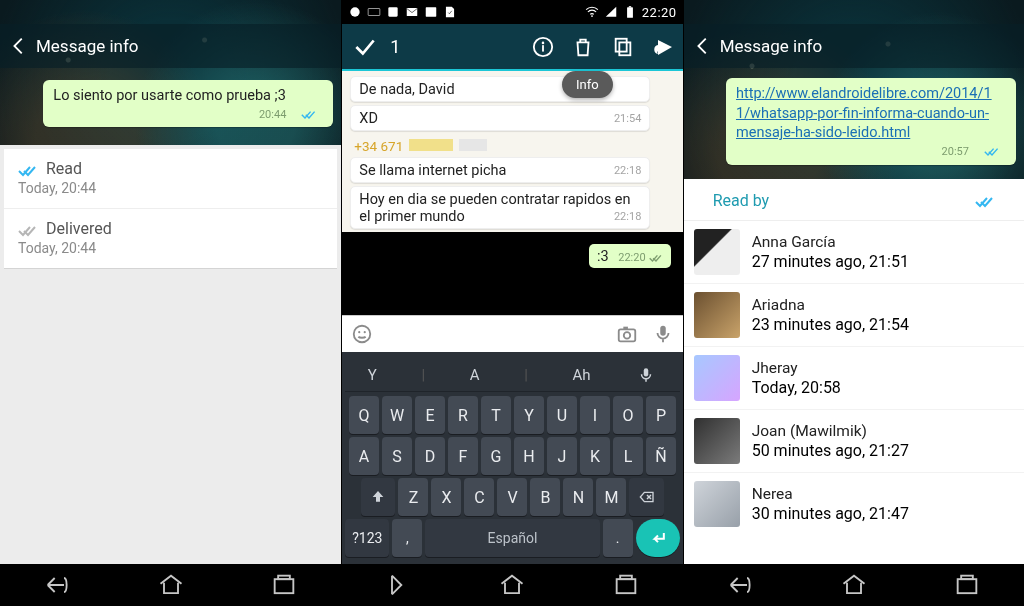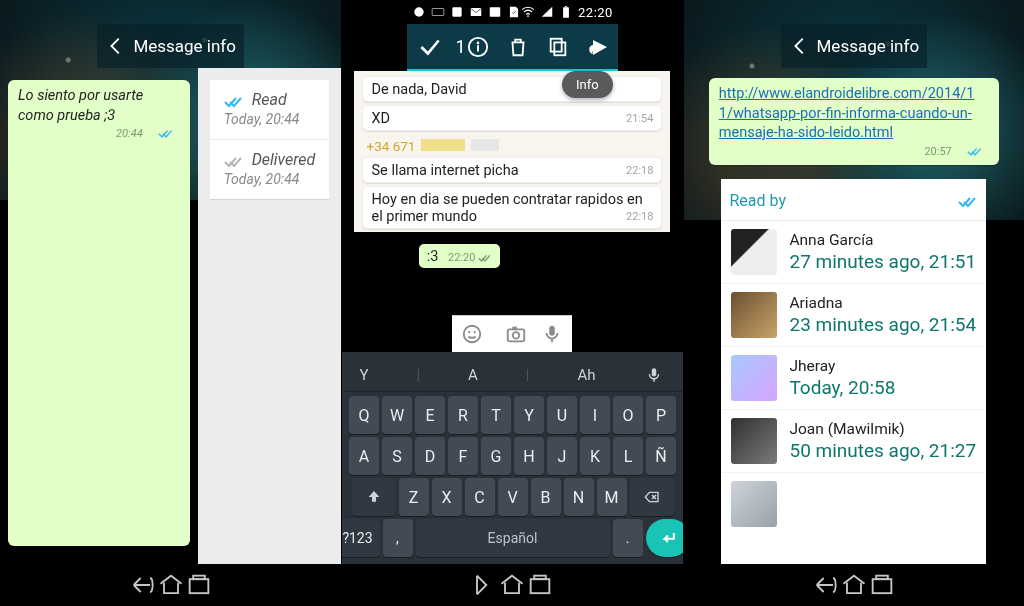--- a/index.html
+++ b/index.html
@@ -1,18 +1,18 @@
 <!DOCTYPE html>
 <html><head>
 <meta charset="utf-8">
 <style>
   * { box-sizing: border-box; margin: 0; padding: 0; }
   html,body { width:1024px; height:606px; font-family: Roboto, Arial, sans-serif; background:#000; }
   body { display:flex; }
-  .phone { flex: 0 0 341.333px; height:606px; position:relative; display:flex; flex-direction:column; overflow:hidden;align-items:center; }
+  .phone { flex: 0 0 341.333px; height:606px; position:relative; display:flex; flex-direction:column; overflow:hidden; }
   .phone + .phone { border-left:1px solid #000; }
 
   
   .statusbar { height:24px; background:#000; color:#fff; font-size:12px; display:flex; align-items:center; justify-content:space-between; padding:0 6px; }
   .statusbar .left, .statusbar .right { display:flex; align-items:center; gap:5px; }
   .statusbar .glyph { width:14px; height:14px; display:inline-block; }
   .time { font-size:13px; letter-spacing:0.5px; }
 
   
   .actionbar { height:44px; display:flex; align-items:center; color:#fff; padding:0 8px; font-size:17px; }
@@ -33,30 +33,30 @@
       radial-gradient(circle at 20% 30%, rgba(255,255,220,0.35) 0 2px, transparent 3px),
       radial-gradient(circle at 35% 55%, rgba(255,255,220,0.25) 0 1.5px, transparent 2.5px),
       radial-gradient(circle at 60% 20%, rgba(255,255,220,0.3) 0 2px, transparent 3px),
       radial-gradient(circle at 75% 60%, rgba(40,120,120,0.5) 0 40px, transparent 120px),
       radial-gradient(circle at 25% 70%, rgba(120,80,40,0.35) 0 50px, transparent 130px),
       radial-gradient(circle at 50% 40%, rgba(10,60,70,0.6) 0 60px, transparent 180px),
       #0a1a1f;
   }
 
   
-  .chat-area { flex:1; display:flex; position:relative;font-style:italic; }
+  .chat-area { flex:1; display:flex; flex-direction:column; position:relative; }
   .bubble-out-wrap { display:flex; justify-content:flex-end; padding:12px 8px 18px; }
   .bubble-out { background:#e2ffc7; border-radius:6px; padding:6px 16px 5px 10px; max-width:290px; box-shadow:0 1px 1px rgba(0,0,0,.25); position:relative; font-size:14.5px; color:#222; line-height:1.35; }
   .bubble-out a { color:#1a6fb5; text-decoration:underline; word-break:break-all; }
   .bubble-meta { display:inline-flex; align-items:center; gap:15px; font-size:11px; color:#7d9d6f; float:right; margin-left:8px; margin-top:2px; }
   .bubble-meta.block { display:flex; justify-content:flex-end; float:none; margin:2px 0 0; }
   .ticks { width:16px; height:11px; display:inline-block; }
 
   .info-panel { background:#ececec; flex:1; padding-top:0; }
-  .info-card { background:#fff; margin:12px; box-shadow:0 1px 0 rgba(0,0,0,.1); }
+  .info-card { background:#fff; margin:4px; box-shadow:0 1px 0 rgba(0,0,0,.1); }
   .info-row { padding:10px 14px 12px; }
   .info-row + .info-row { border-top:1px solid #eee; }
   .ir-head { display:flex; align-items:center; gap:8px; color:#555; font-size:16px; margin-bottom:2px;}
   .ir-sub { color:#8a8a8a; font-size:14px; }
 
   
   .s2-chat { flex:0 0 auto; background:#fff; }
   .s2-bubble-in { background:#fff; margin:3px 6px; padding:4px 8px 3px; border-radius:5px; box-shadow:0 1px 1px rgba(0,0,0,.1); border:1px solid #eee; font-size:14.5px; color:#222; position:relative; max-width:300px;}
   .s2-bubble-in .bm { font-size:11px; color:#a4a4a4; float:right; margin-left:8px; margin-top:2px;}
   .s2-sender { color:#d7a52a; font-weight:400; font-size:13.5px; margin:2px 0 0 2px; }
@@ -78,28 +78,28 @@
   .krow { display:flex; justify-content:center; gap:3px; margin:3px 0;}
   .key { background:#434a54; color:#eaecef; border-radius:4px; height:38px; display:flex; align-items:center; justify-content:center; font-size:16px; box-shadow:0 1px 0 #1a1d22;}
   .k-l { width:30px; }
   .key.wide { background:#323841; width:44px; }
   .key.space { flex:1; background:#323841; font-size:13px; color:#bcc2c9;}
   .key.enter { background:#19c3b5; width:44px; border-radius:22px;}
   .krow.r3 { padding:0 16px; }
   .krow.r4 .key { font-size:14px; }
 
   
-  .readby-head { display:flex; align-items:center; justify-content:space-between; padding:12px 8px 10px; color:#1f9bb0; font-size:16px; border-bottom:1px solid #eee;}
+  .readby-head { display:flex; align-items:center; justify-content:space-between; padding:12px 29px 10px; color:#1f9bb0; font-size:16px; border-bottom:1px solid #eee;}
   .readby-head .tk { width:20px; height:14px;}
   .rb-list { overflow:hidden; }
   .rb-item { display:flex; align-items:center; padding:8px 10px; gap:12px; }
   .rb-item + .rb-item { border-top:1px solid #f2f2f2; }
   .avatar { width:46px; height:46px; border-radius:3px; flex:0 0 46px; }
   .rb-name { font-size:15.5px; color:#222; }
-  .rb-sub  { font-size:19px; color:#0f766e; margin-top:1px;}
+  .rb-sub  { font-size:16px; color:#000000; margin-top:1px;}
 
   
   .navbar { height:42px; background:#000; display:flex; align-items:center; justify-content:space-around; }
   .nav-ic { width:28px; height:28px; display:flex; align-items:center; justify-content:center; }
   .nav-ic svg { stroke:#c6c6c6; fill:none; stroke-width:1.6; }
 
   
   .av-a { background:linear-gradient(135deg,#222 0 40%,#eee 42% 100%); }
   .av-b { background:linear-gradient(135deg,#6b5030,#c9a36a); }
   .av-c { background:linear-gradient(135deg,#a7c8ff,#d6a5ff); }
@@ -554,20 +554,24 @@
         </div>
         <div class="rb-item">
           <div class="avatar av-d"></div>
           <div>
             <div class="rb-name">Joan (Mawilmik)</div>
             <div class="rb-sub">50 minutes ago, 21:27</div>
           </div>
         </div>
         <div class="rb-item">
           <div class="avatar av-f"></div>
+          <div>
+            <div class="rb-name">Nerea</div>
+            <div class="rb-sub">30 minutes ago, 21:47</div>
+          </div>
         </div>
       </div>
   </div>
 
   <div class="navbar">
     <span class="nav-ic">
         <svg viewBox="0 0 24 24">
           <path d="M4 12h14M4 12l6-6M4 12l6 6M18 6c3 0 3 12 0 12"></path>
         </svg>
       </span>

